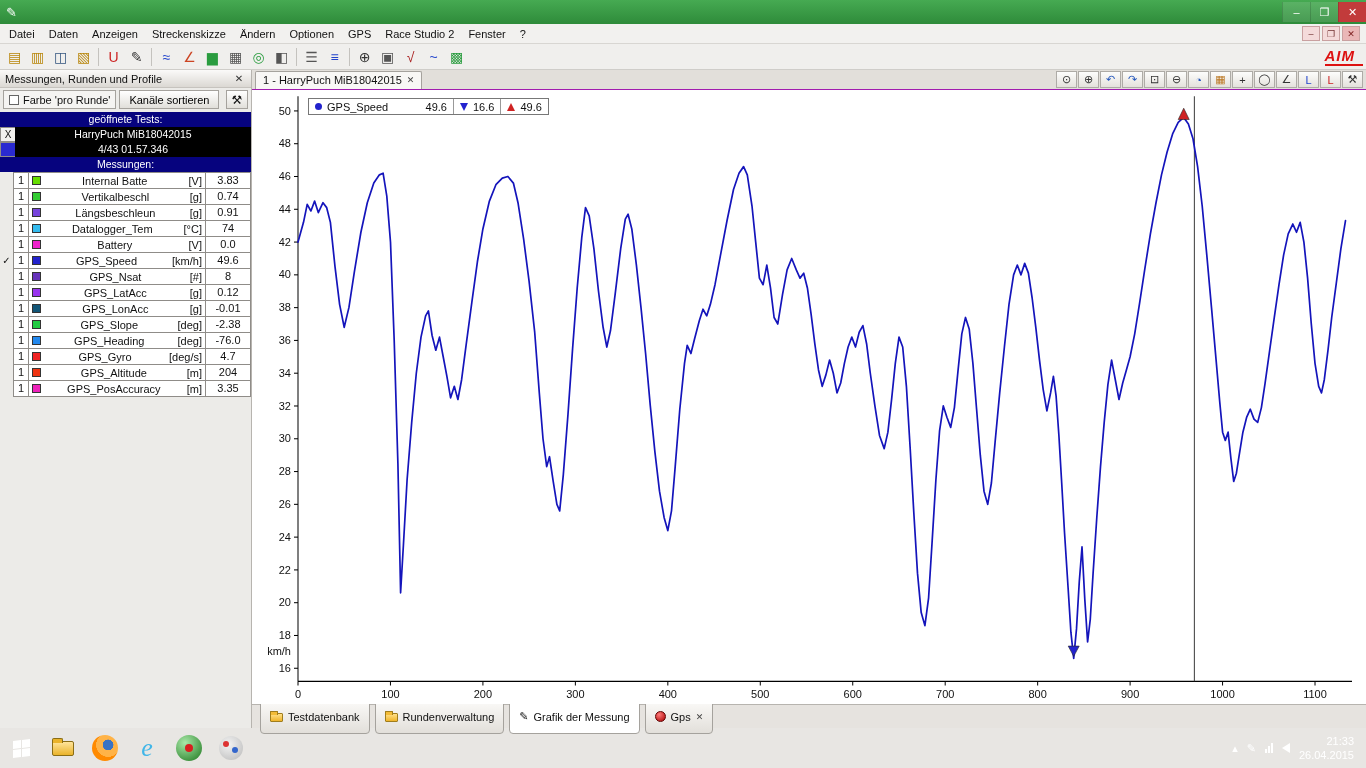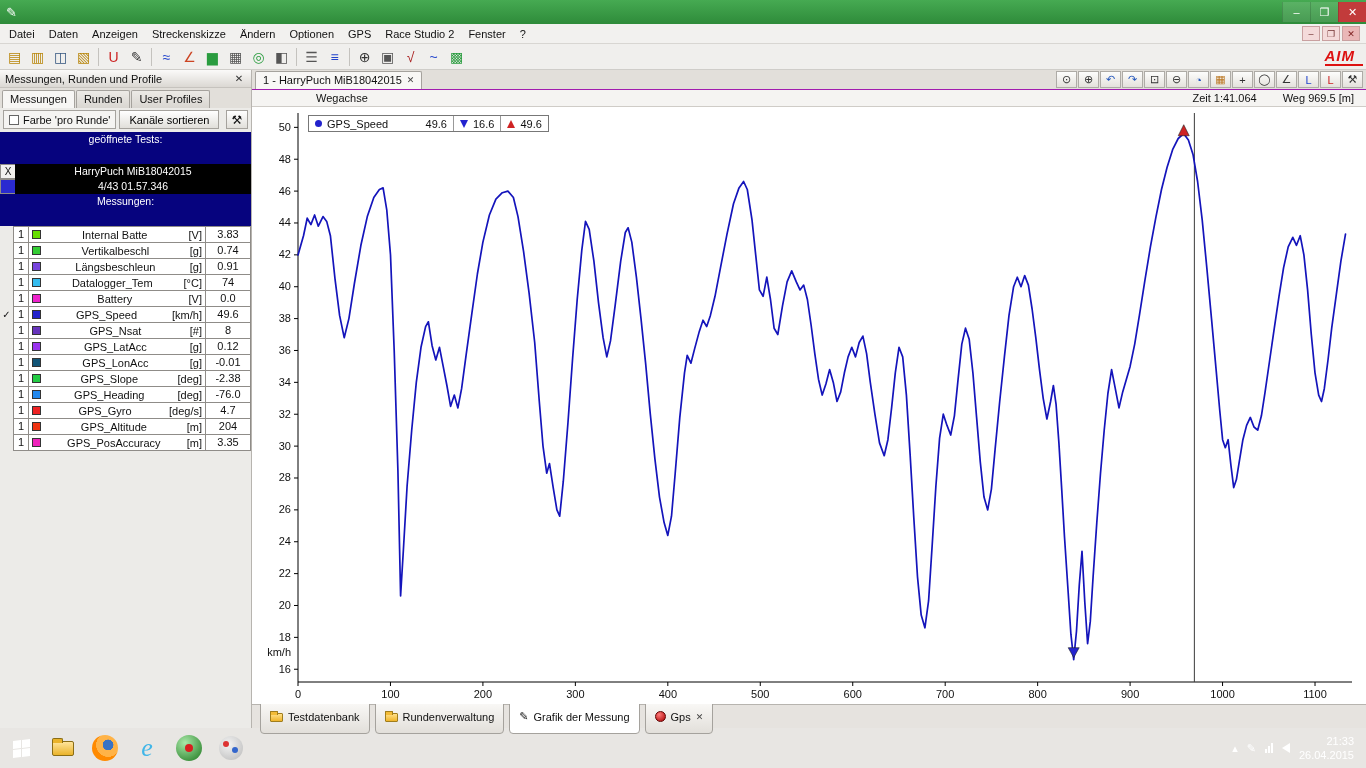--- a/index.html
+++ b/index.html
@@ -37,21 +37,21 @@
   .panel-header .ph-title{flex:1}
   .panel-close{width:14px;text-align:center;color:#333;font-size:10px}
   .panel-tabs{height:20px;display:flex;align-items:flex-end;background:#e2dfda;padding:2px 2px 0 2px;flex:none}
   .ptab{padding:2px 7px 3px;border:1px solid #a5a29d;border-bottom:none;background:linear-gradient(#eceae6,#d9d6d1);margin-right:1px;border-radius:2px 2px 0 0;font-size:11px}
   .ptab.active{background:#f7f6f4}
   .panel-controls{height:24px;display:flex;align-items:flex-start;gap:3px;padding:2px 3px;flex:none}
   .chk-wrap{display:flex;align-items:center;gap:4px;border:1px solid #a5a29d;background:#f5f4f2;height:19px;padding:0 5px}
   .chk{width:10px;height:10px;border:1px solid #666;background:#fff;display:inline-flex;align-items:center;justify-content:center;font-size:9px}
   .sort-btn{height:19px;border:1px solid #a5a29d;background:linear-gradient(#ffffff,#e1dfda);padding:0 9px;font-size:11px}
   .wrench-btn{margin-left:auto;width:22px;height:19px;border:1px solid #a5a29d;background:linear-gradient(#ffffff,#e1dfda);display:flex;align-items:center;justify-content:center;font-size:12px}
-  .sec-header{height:32px;line-height:15px;background:#06037e;color:#fff;text-align:center;font-size:10.5px;flex:none}
+  .sec-header{height:15px;line-height:15px;background:#06037e;color:#fff;text-align:center;font-size:10.5px;flex:none}
   .test-row,.lap-row{display:flex;height:15px;flex:none}
   .test-x{width:16px;background:#f2f1ef;border:1px solid #8f8c88;text-align:center;line-height:13px;font-size:10px}
   .test-name{flex:1;margin-left:-1px;background:#000;color:#fff;text-align:center;line-height:15px;font-size:10.5px}
   .lap-swatch{width:16px;border:1px solid #8f8c88;background:#2a2ad0}
   .lap-info{flex:1;margin-left:-1px;background:#000;color:#fff;text-align:center;line-height:15px;font-size:10.5px}
   .channel-table{flex:none}
   .ch-row{display:flex;height:17px}
   .ch-row + .ch-row{margin-top:-1px}
   .ch-check{width:13px;text-align:center;line-height:17px;font-size:10px;color:#111}
   .ch-idx{width:16px;background:#fff;border:1px solid #8f8c88;text-align:center;line-height:15px}
@@ -177,25 +177,20 @@
     <span class="aim-logo">AIM</span>
   </div>
 
   <div class="content">
 
     <div class="left-panel">
       <div class="panel-header">
         <span class="ph-title">Messungen, Runden und Profile</span>
         <span class="panel-close">✕</span>
       </div>
-      <div class="panel-tabs">
-          <span class="ptab active">Messungen</span>
-          <span class="ptab">Runden</span>
-          <span class="ptab">User Profiles</span>
-        </div>
       <div class="panel-controls">
         <span class="chk-wrap">
           <span class="chk"></span>
           <span>Farbe 'pro Runde'</span>
         </span>
         <button class="sort-btn">Kanäle sortieren</button>
         <span class="wrench-btn">⚒</span>
       </div>
       <div class="sec-header">geöffnete Tests:</div>
       <div class="test-row">
@@ -367,25 +362,20 @@
             <span class="ct-btn" style="color: rgb(51, 51, 51);">⊖</span>
             <span class="ct-btn" style="color: rgb(34, 85, 187);">◔</span>
             <span class="ct-btn" style="color: rgb(187, 119, 34);">▦</span>
             <span class="ct-btn" style="color: rgb(51, 51, 51);">+</span>
             <span class="ct-btn" style="color: rgb(51, 51, 51);">◯</span>
             <span class="ct-btn" style="color: rgb(51, 51, 51);">∠</span>
             <span class="ct-btn" style="color: rgb(34, 68, 204);">L</span>
             <span class="ct-btn" style="color: rgb(204, 34, 34);">L</span>
             <span class="ct-btn" style="color: rgb(51, 51, 51);">⚒</span>
           </span>
-      </div>
-      <div class="chart-header">
-        <span class="axis-title">Wegachse</span>
-        <span class="zeit">Zeit 1:41.064</span>
-        <span class="weg">Weg 969.5 [m]</span>
       </div>
       <div class="chart-plot">
         <svg id="plot-svg" viewBox="0 0 1114 597" preserveAspectRatio="none">
             <line x1="46" y1="6" x2="46" y2="575" stroke="#000" stroke-width="1"></line>
             <line x1="46" y1="575" x2="1100" y2="575" stroke="#000" stroke-width="1"></line>
             <line x1="42" y1="562.2492997198879" x2="46" y2="562.2492997198879" stroke="#000"></line>
             <text x="39" y="565.7492997198879" text-anchor="end" font-size="11" font-family="Liberation Sans, sans-serif" fill="#111">16</text>
             <line x1="42" y1="530.3725490196077" x2="46" y2="530.3725490196077" stroke="#000"></line>
             <text x="39" y="533.8725490196077" text-anchor="end" font-size="11" font-family="Liberation Sans, sans-serif" fill="#111">18</text>
             <line x1="42" y1="498.49579831932766" x2="46" y2="498.49579831932766" stroke="#000"></line>

